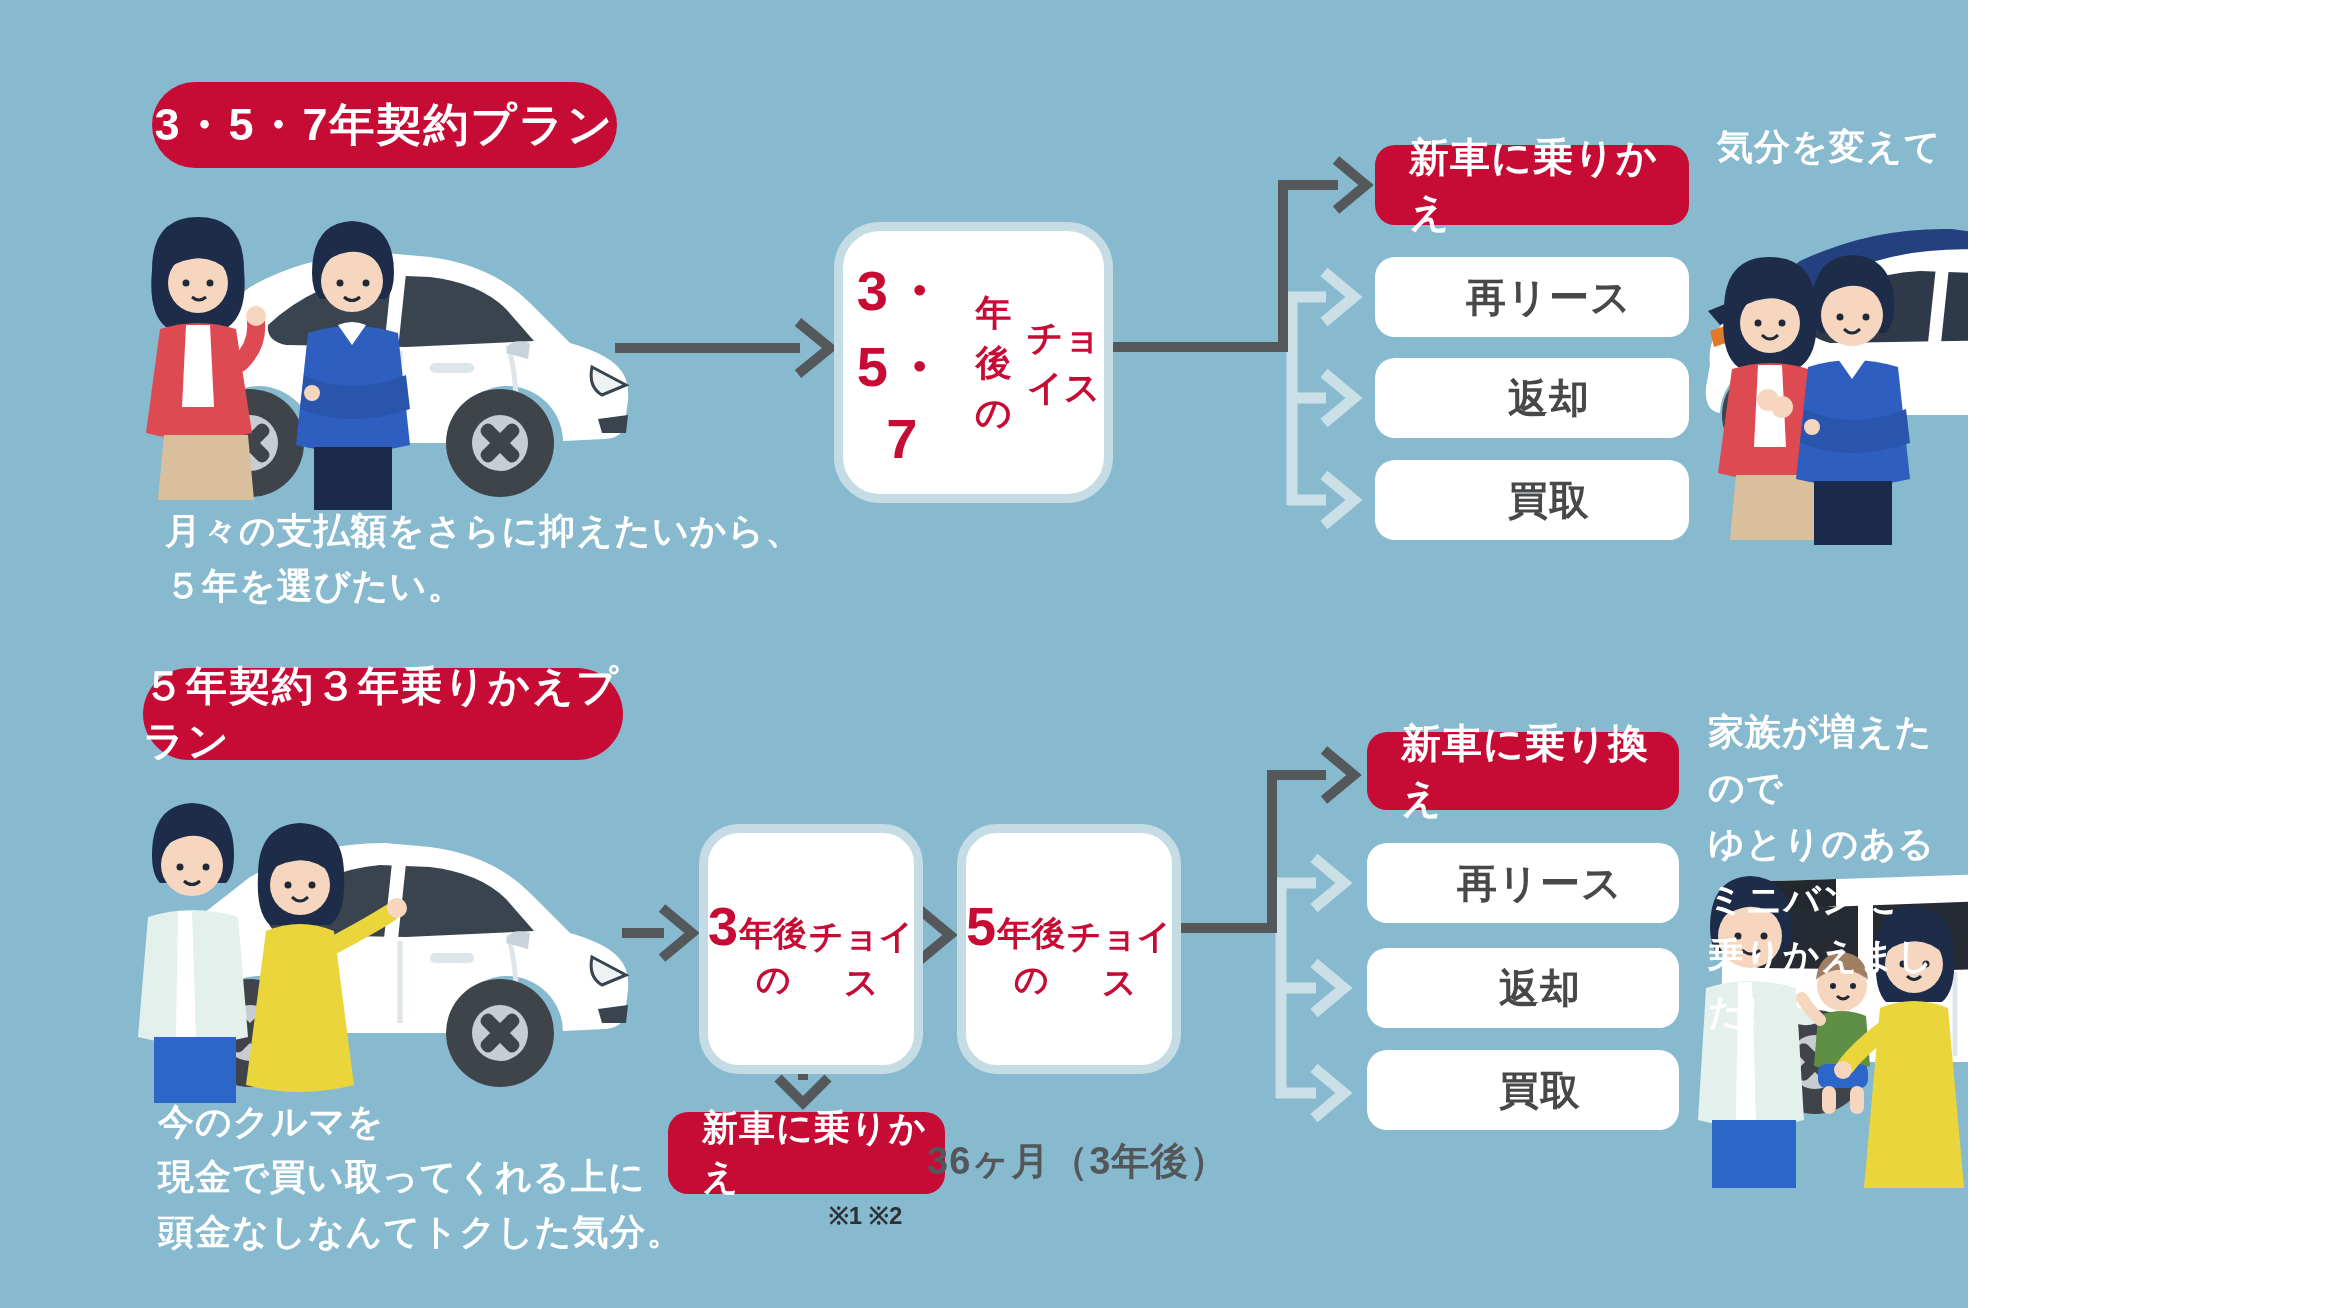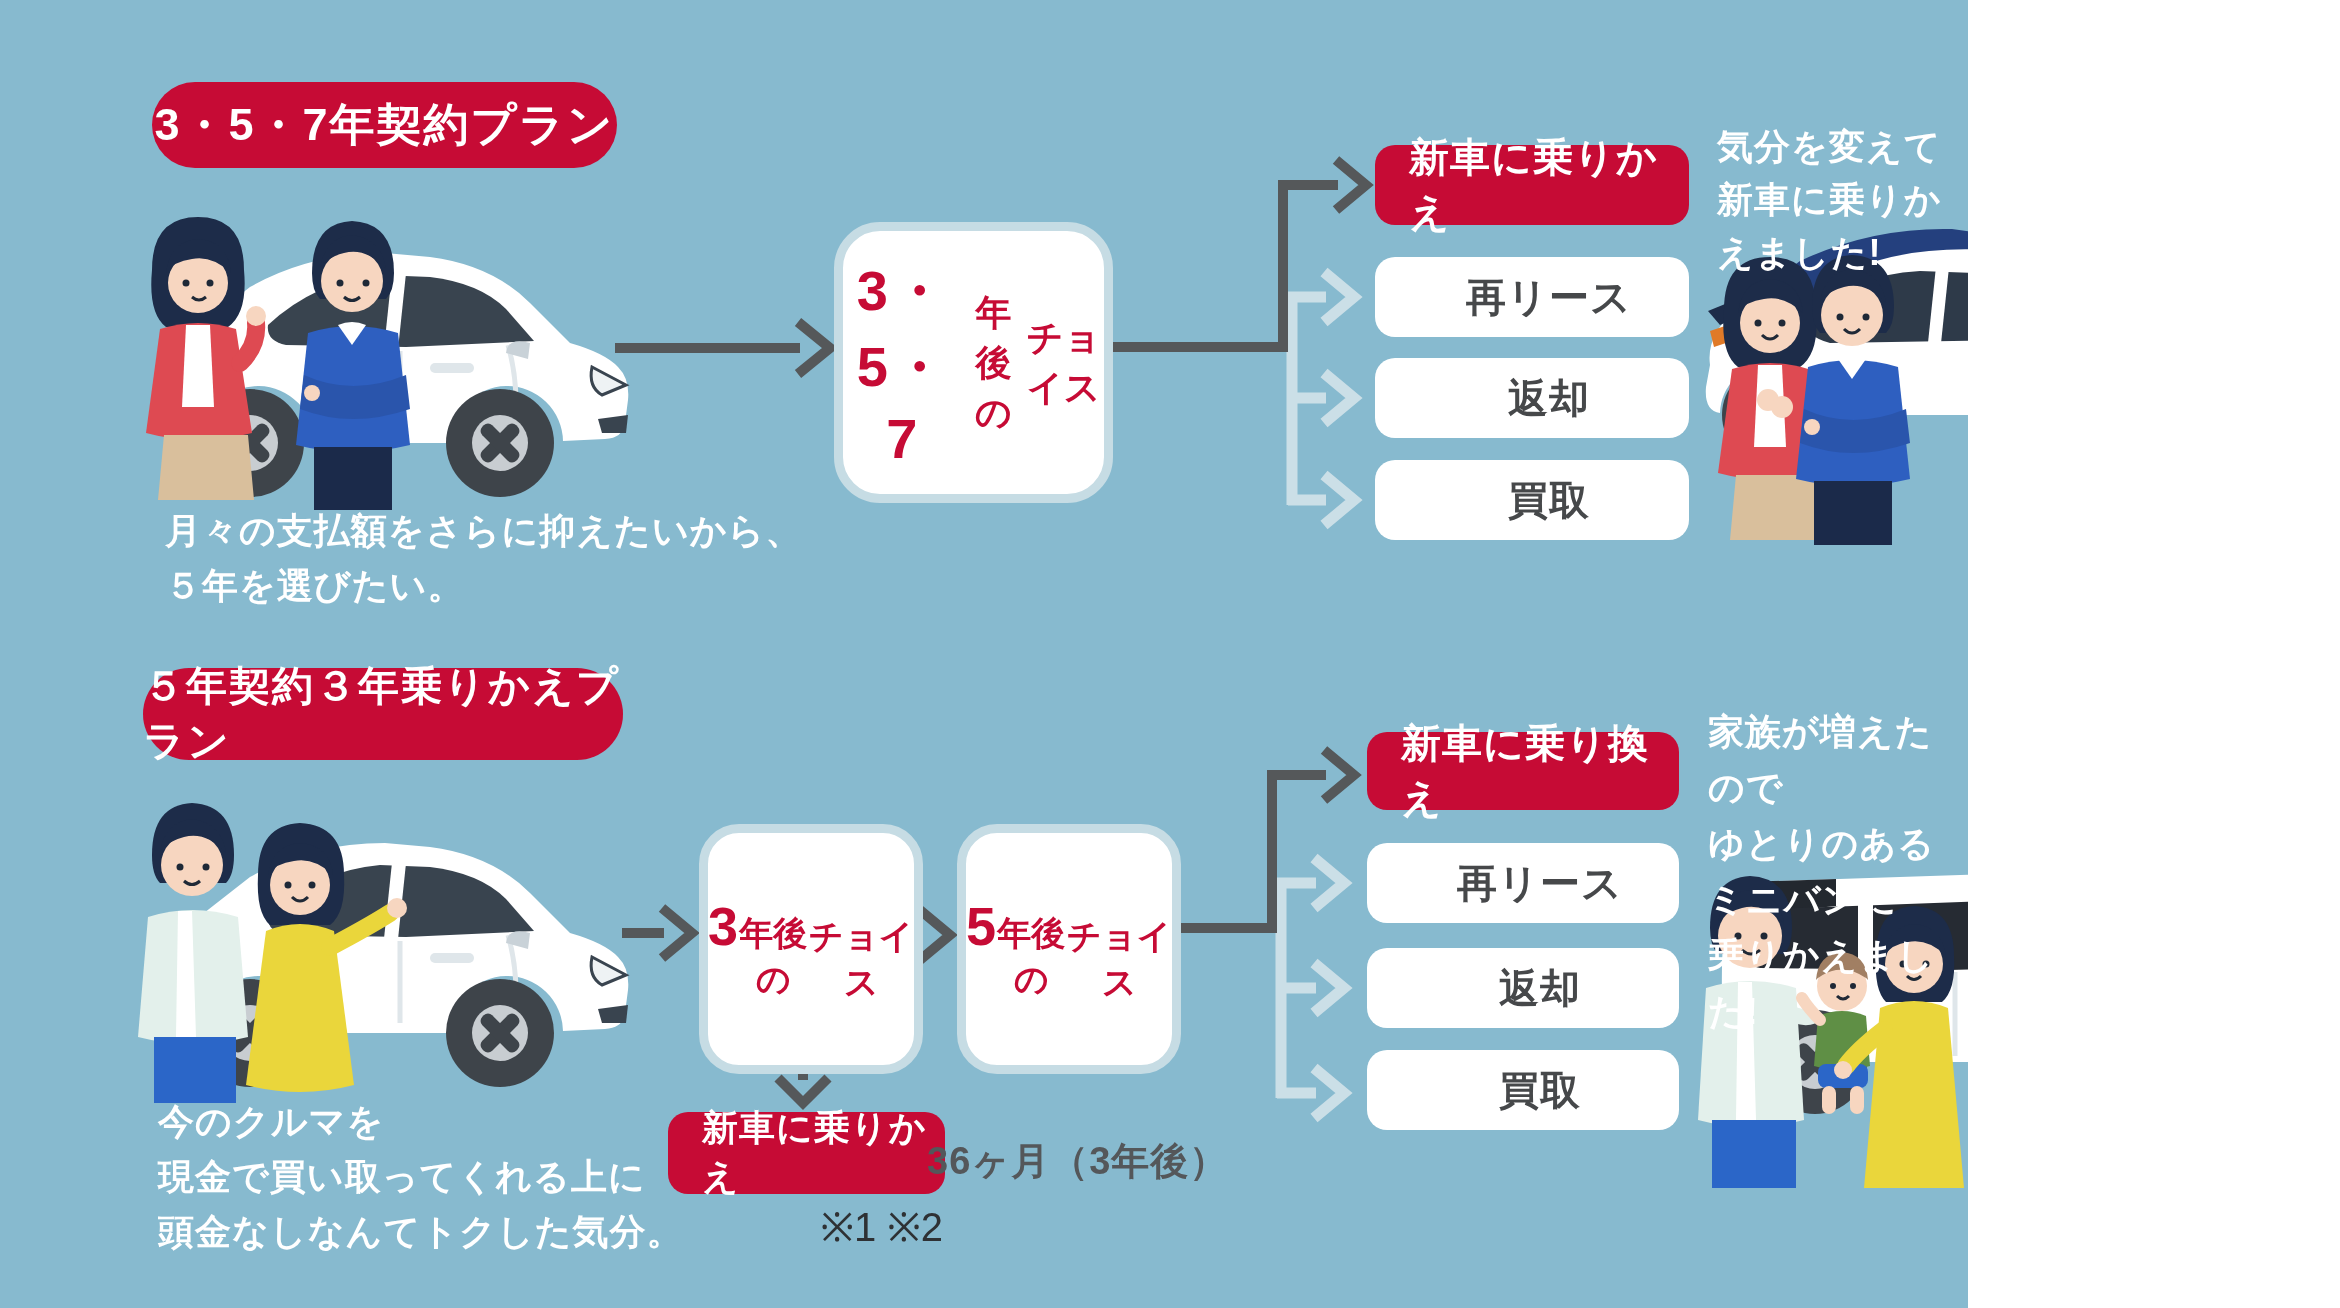--- a/index.html
+++ b/index.html
@@ -43,22 +43,22 @@
   #p1o2{left:1375px;top:257px;width:280px;height:80px;}
   #p1o3{left:1375px;top:358px;width:280px;height:80px;}
   #p1o4{left:1375px;top:460px;width:280px;height:80px;}
   #p2o1{left:1367px;top:732px;width:278px;height:78px;}
   #p2o2{left:1367px;top:843px;width:278px;height:80px;}
   #p2o3{left:1367px;top:948px;width:278px;height:80px;}
   #p2o4{left:1367px;top:1050px;width:278px;height:80px;}
 
   #switchbox{left:668px;top:1112px;width:243px;height:82px;border-radius:20px;font-size:36px;}
   #switchnote{position:absolute;left:927px;top:1136px;font-size:38px;font-weight:bold;color:var(--note-gray);letter-spacing:1px;}
-  #footnote{position:absolute;left:788px;top:1198px;width:155px;text-align:right;
-            font-size:40px;font-weight:normal;color:var(--footnote-dark);}
+  #footnote{position:absolute;left:788px;top:1198px;width:155px;text-align:center;
+            font-size:24px;font-weight:bold;color:var(--footnote-dark);}
 </style>
 </head>
 <body>
 
 <div class="canvas">
 
   <svg class="connectors" width="2340" height="1308">
 
     <line class="lnd" x1="615" y1="348" x2="800" y2="348"></line>
     <polyline class="lnd" points="798,322 830,348 798,374"></polyline>
@@ -317,21 +317,20 @@
     <div class="small">チョイス</div>
   </div>
 
   <div class="opt red" id="p1o1">新車に乗りかえ</div>
   <div class="opt white" id="p1o2">再リース</div>
   <div class="opt white" id="p1o3">返却</div>
   <div class="opt white" id="p1o4">買取</div>
 
   <div class="caption" id="cap1r">
     <div>気分を変えて</div>
-    <div>新車に乗りかえました!</div>
   </div>
 
   <div class="pill" id="pill2">５年契約３年乗りかえプラン</div>
 
   <div class="caption" id="cap2l">
     <div>今のクルマを</div>
     <div>現金で買い取ってくれる上に</div>
     <div>頭金なしなんてトクした気分。</div>
   </div>
 

